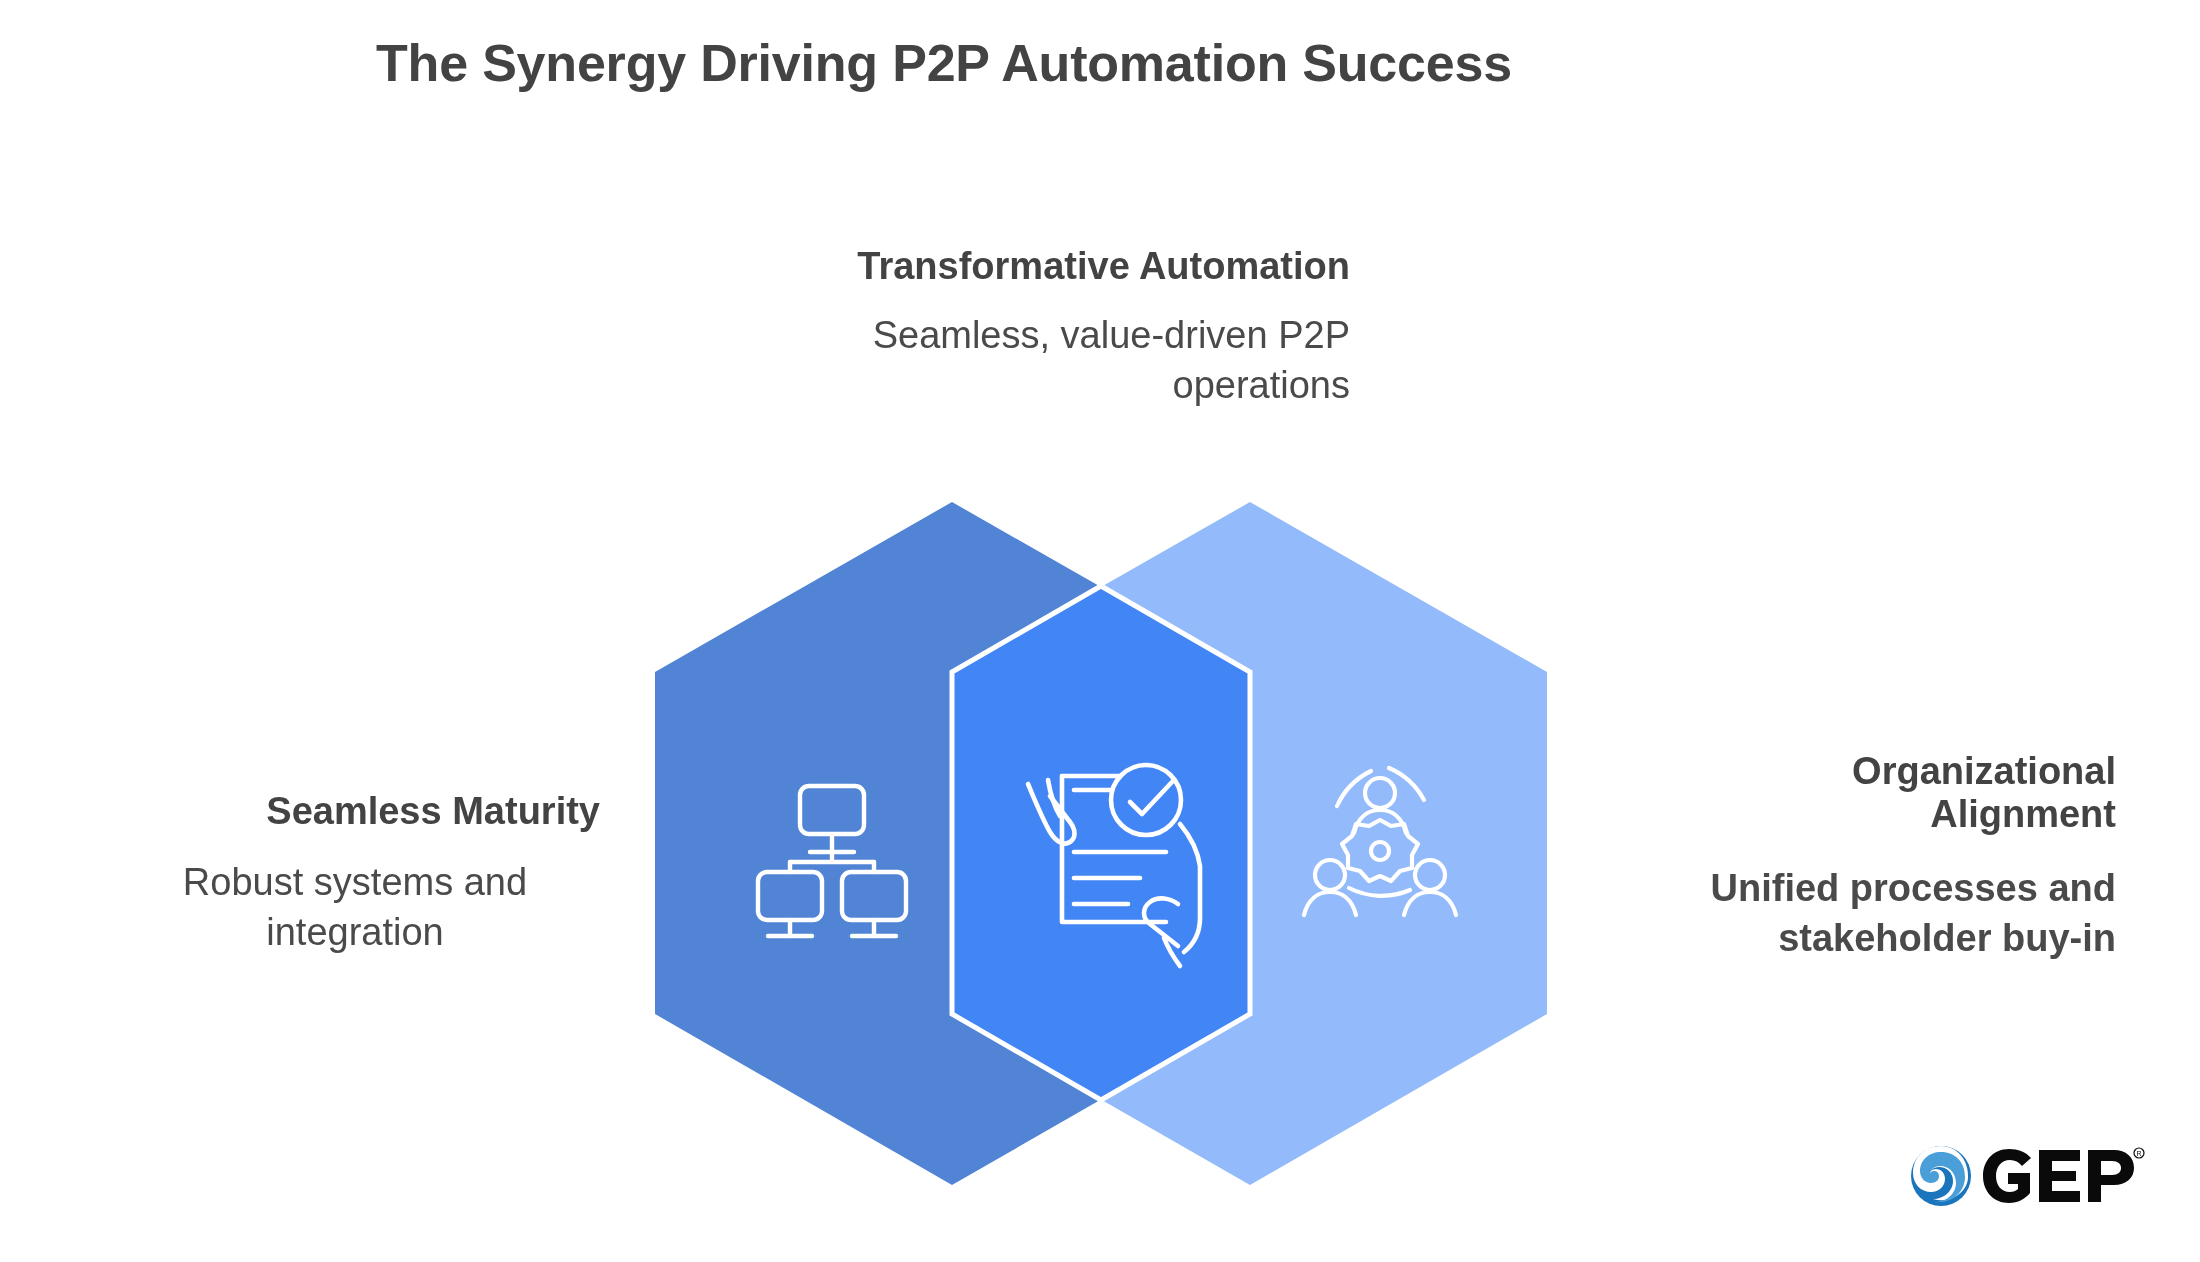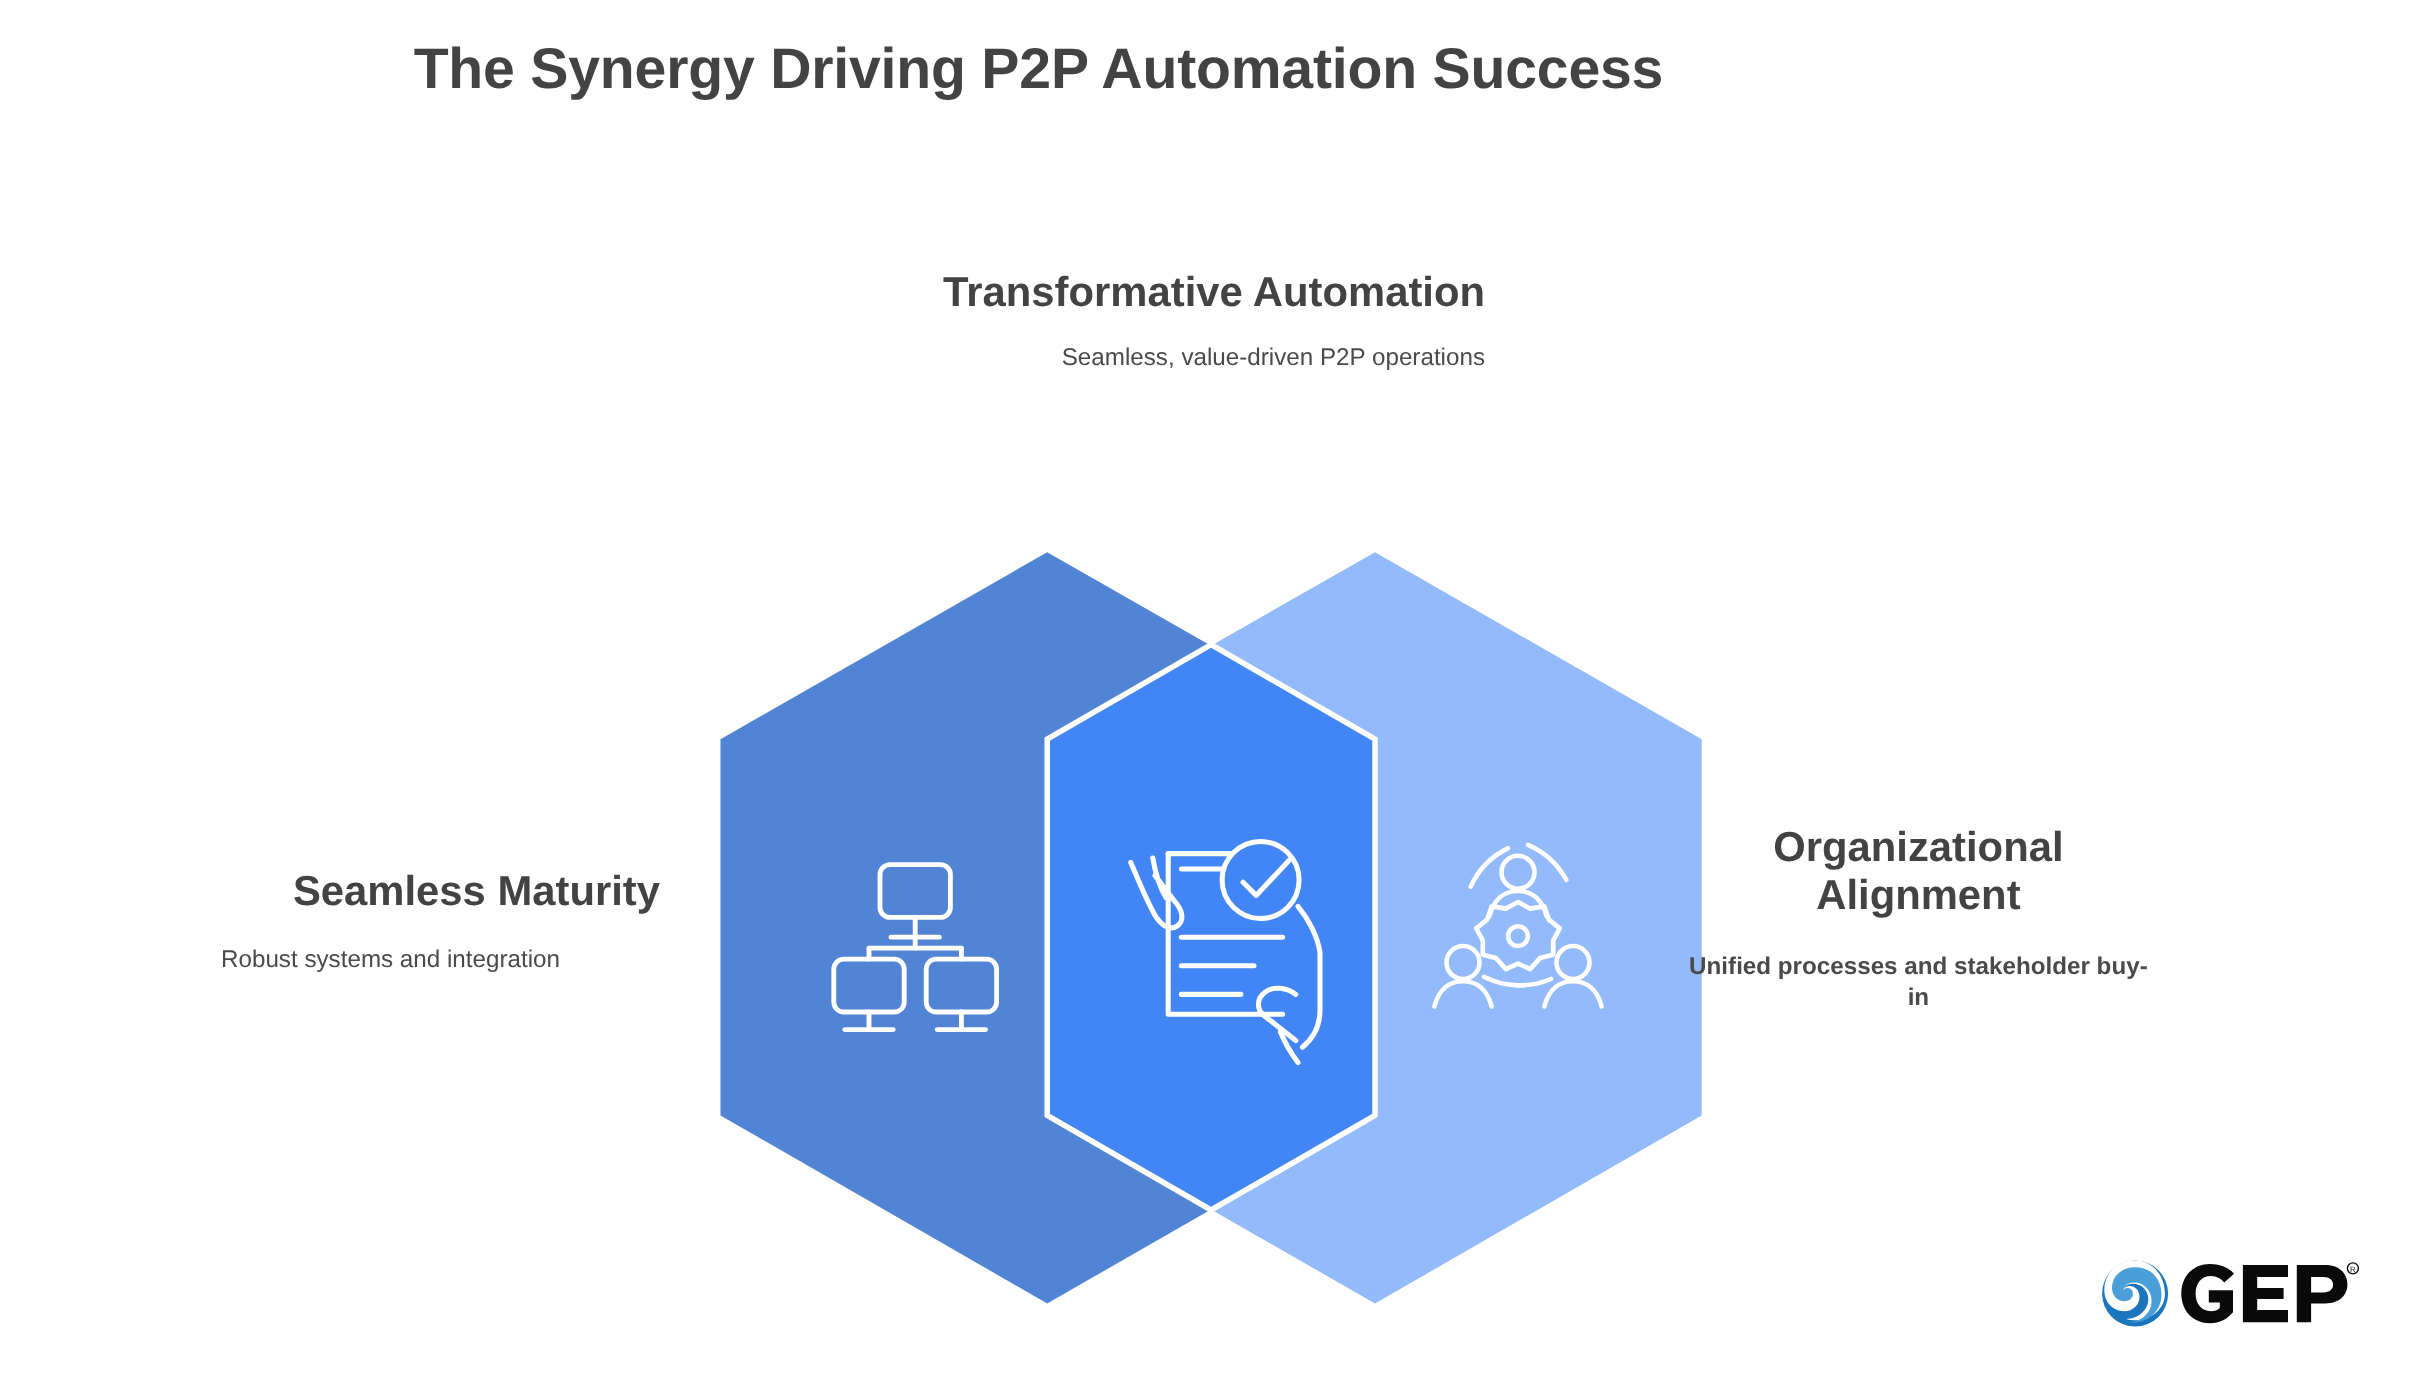--- a/index.html
+++ b/index.html
@@ -48,21 +48,21 @@
 
   
   .node-heading {
     font-size: 38px;
     font-weight: bold;
     color: #434343;
     line-height: 1.14;
     margin: 0;
   }
   .node-desc {
-    font-size: 22px;
+    font-size: 38px;
     font-weight: normal;
     color: #4a4a4a;
     line-height: 1.32;
     margin: 0;
   }
 
   #block-center {
     position: absolute;
     left: 830px;
     top: 245px;
@@ -80,24 +80,24 @@
     width: 490px;
     text-align: right;
   }
   #block-left .node-desc {
     margin-top: 24px;
     text-align: center;
   }
 
   #block-right {
     position: absolute;
-    left: 1534px;
+    left: 1696px;
     top: 750px;
     width: 420px;
-    text-align: center;
+    text-align: right;
   }
   #block-right .node-desc {
     margin-top: 26px;
     font-weight: bold;
   }
 
   
   #gep-logo {
     position: absolute;
     right: 55px;

